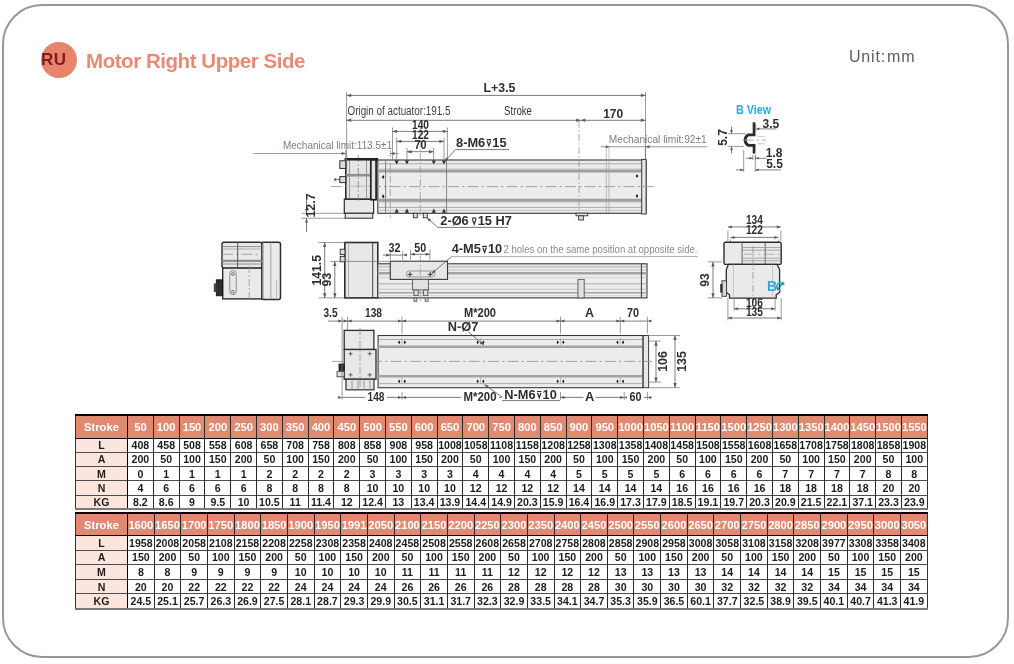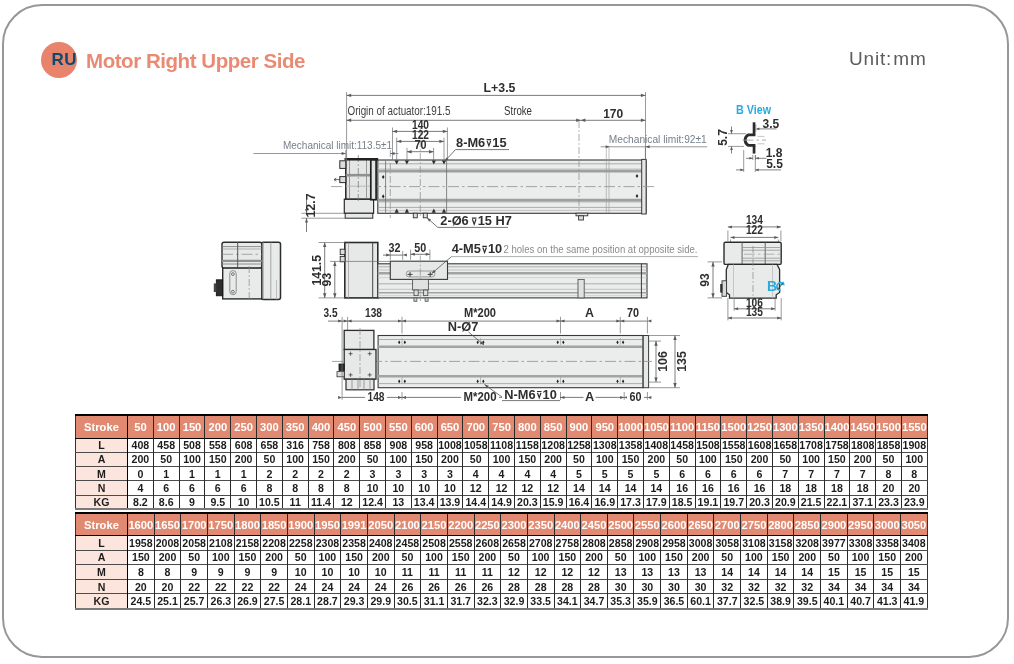--- a/index.html
+++ b/index.html
@@ -1,18 +1,18 @@
 <!DOCTYPE html>
 <html><head><meta charset="utf-8"><style>
 *{margin:0;padding:0;box-sizing:border-box}
 body{width:1014px;height:664px;background:#fff;font-family:"Liberation Sans",sans-serif;position:relative;overflow:hidden}
 .border{position:absolute;left:2px;top:4px;width:1007px;height:654px;border:2px solid #979797;border-radius:40px}
-.ru{position:absolute;left:41px;top:42px;width:36px;height:36px;border-radius:50%;background:#E8836C;color:#0c4a6e;font-weight:bold;font-size:17px;text-align:right;line-height:36px;letter-spacing:0.5px}
+.ru{position:absolute;left:41px;top:42px;width:36px;height:36px;border-radius:50%;background:#E8836C;color:#7f1d1d;font-weight:bold;font-size:17px;text-align:left;line-height:36px;letter-spacing:0.5px}
 .title{position:absolute;left:86px;top:49px;font-size:20.5px;font-weight:bold;color:#E98B74;letter-spacing:-0.45px}
-.unit{position:absolute;left:849px;top:48px;font-size:19px;color:#5c5c5c;letter-spacing:0.8px}
+.unit{position:absolute;left:849px;top:48px;font-size:16px;color:#5c5c5c;letter-spacing:0.8px}
 .tblwrap{position:absolute}
 table.spec{border-collapse:collapse;table-layout:fixed;border-top:2.2px solid #000;border-bottom:2.4px solid #7a7a7a;border-left:1px solid #333;border-right:1px solid #333}
 table.spec td{text-align:center;vertical-align:middle;font-size:10.6px;font-weight:bold;color:#1c1c1c;border-left:1px solid #2a2a2a;padding:0;overflow:hidden;white-space:nowrap}
 table.spec tr{border-top:1px solid #4c4c4c}
 table.spec tr.hd{border-bottom:1.6px solid #000}
 table.spec tr.hd td{background:#E18A71;color:#fff;font-size:11.2px}
 table.spec td.lab0{background:#E18A71;border-left:none}
 table.spec td.lab{background:#FBE5DC;border-left:none}
 table.spec tr td:nth-child(2){border-left:1.8px solid #000}
 </style></head>
@@ -562,21 +562,21 @@
           <td>1550</td>
         </tr>
         <tr style="height:14.3px">
           <td class="lab">L</td>
           <td>408</td>
           <td>458</td>
           <td>508</td>
           <td>558</td>
           <td>608</td>
           <td>658</td>
-          <td>316</td>
+          <td>708</td>
           <td>758</td>
           <td>808</td>
           <td>858</td>
           <td>908</td>
           <td>958</td>
           <td>1008</td>
           <td>1058</td>
           <td>1108</td>
           <td>1158</td>
           <td>1208</td>

